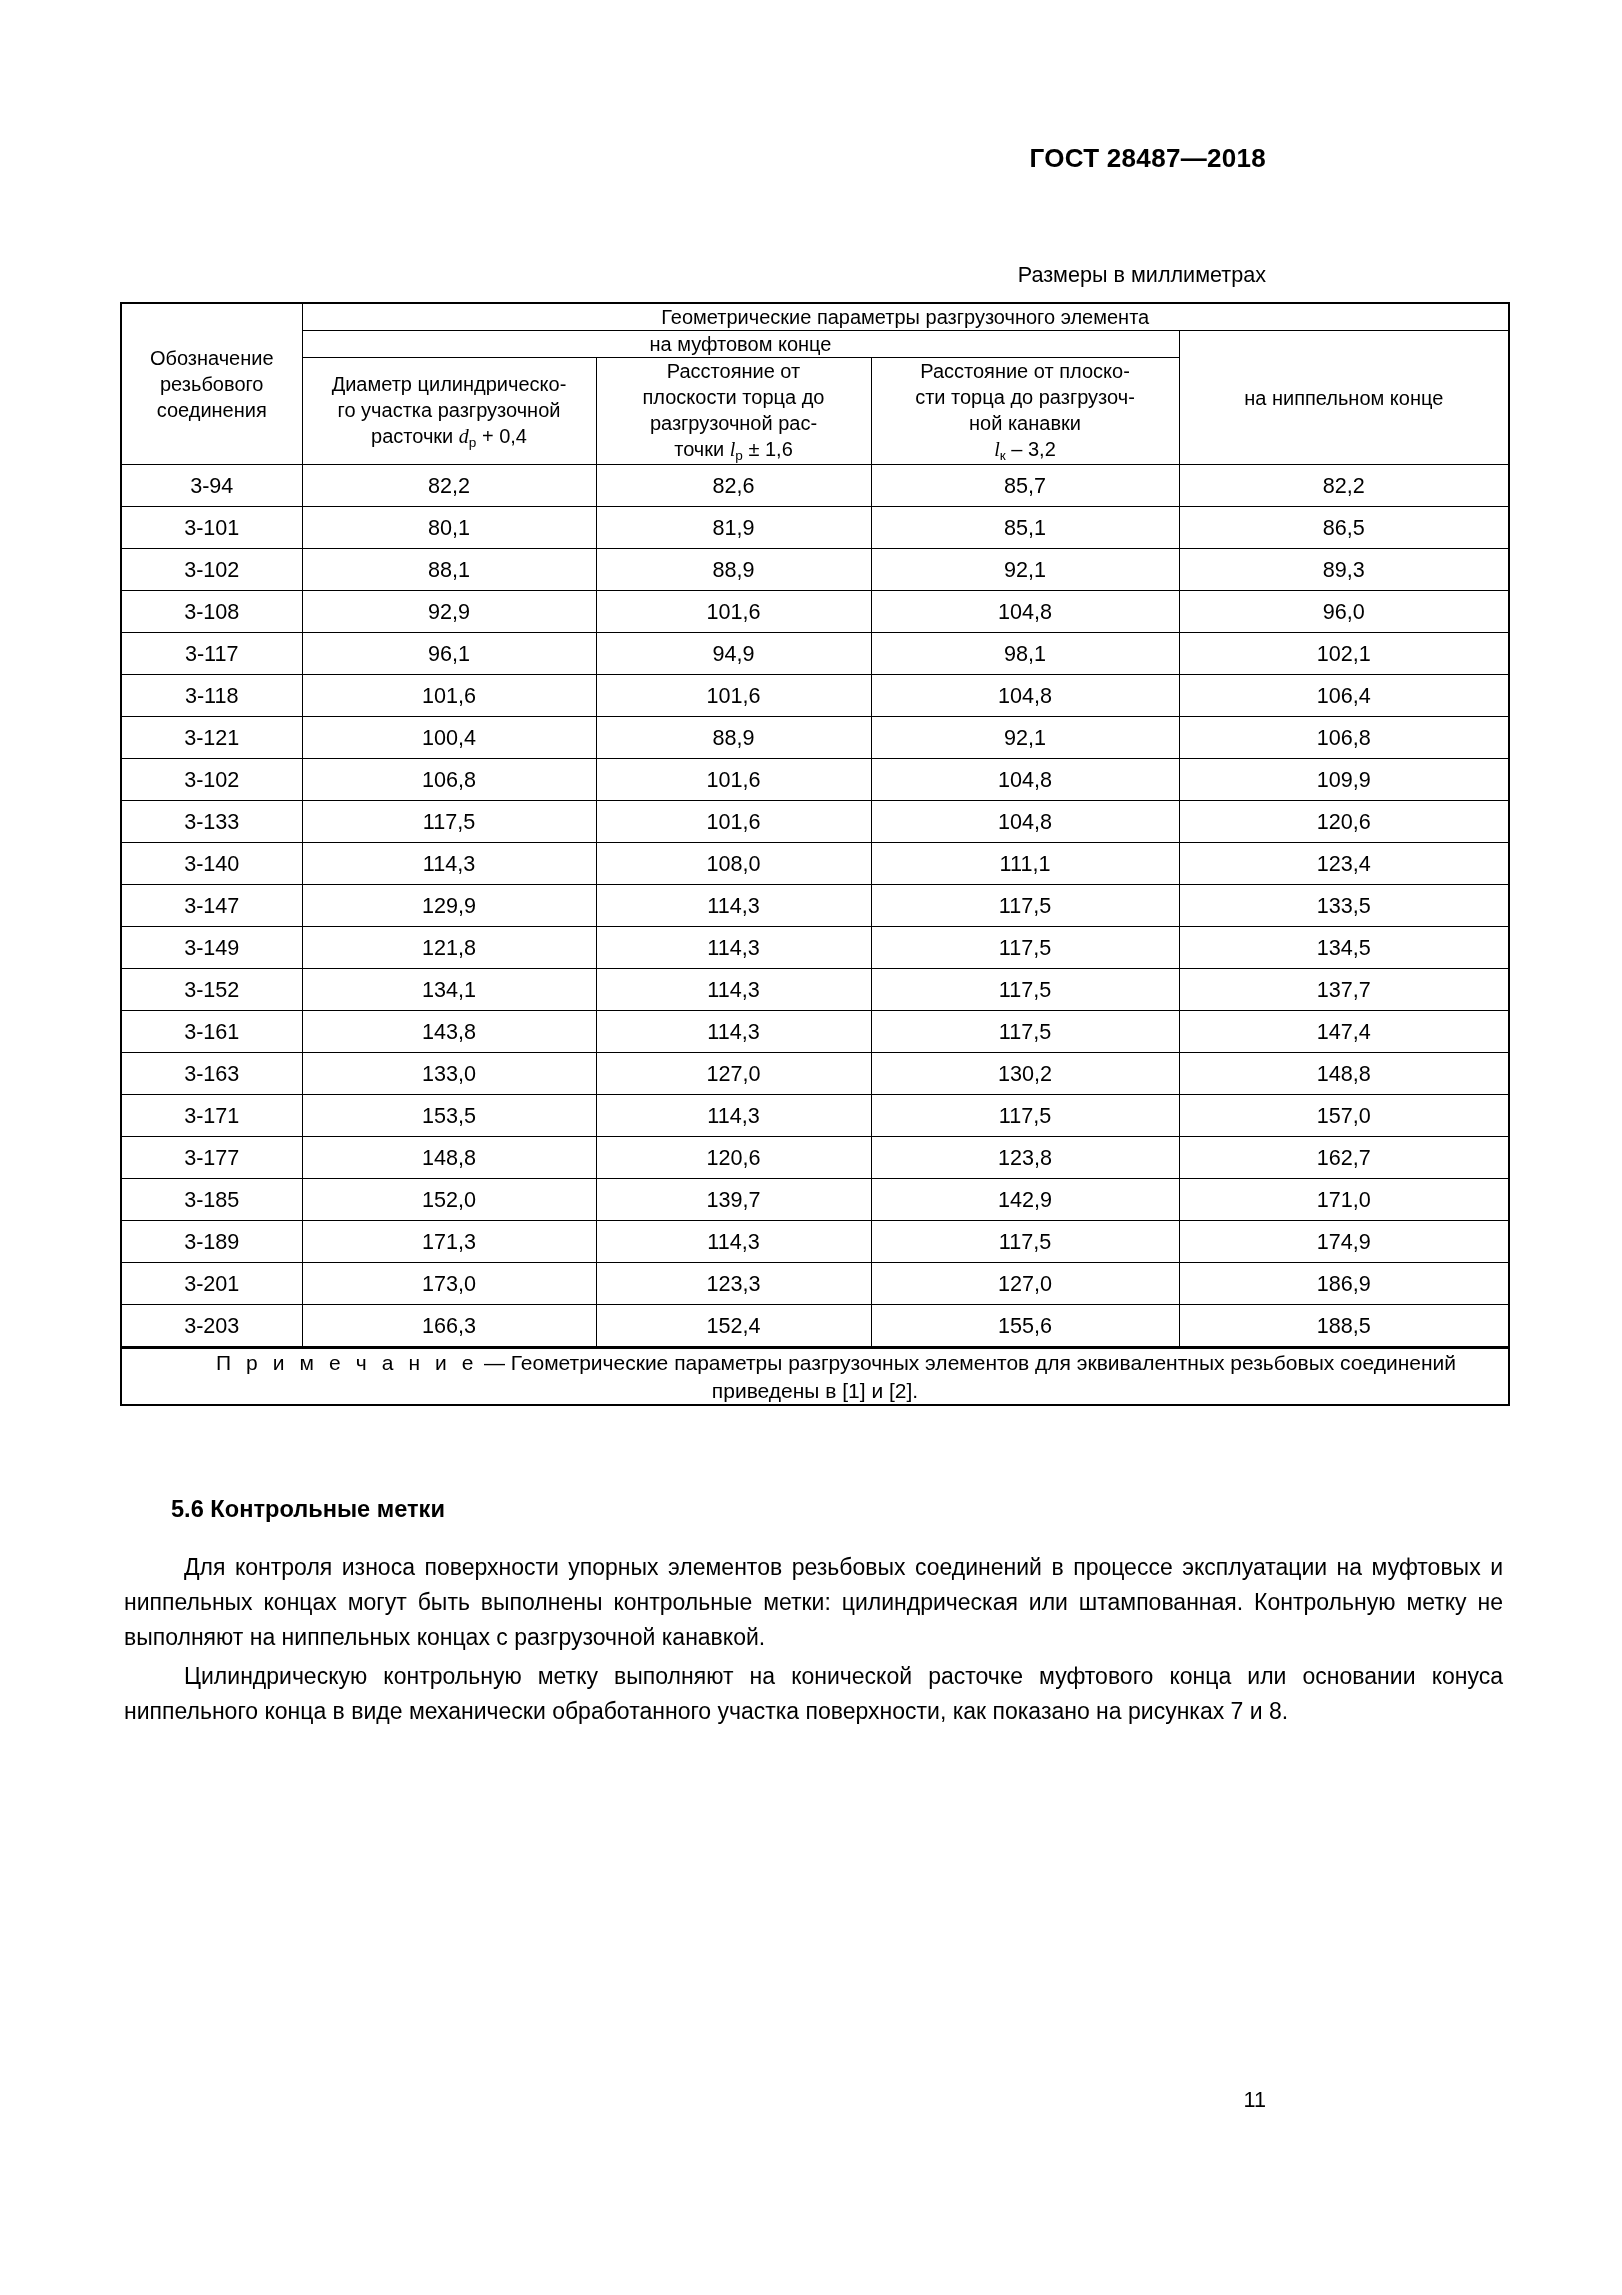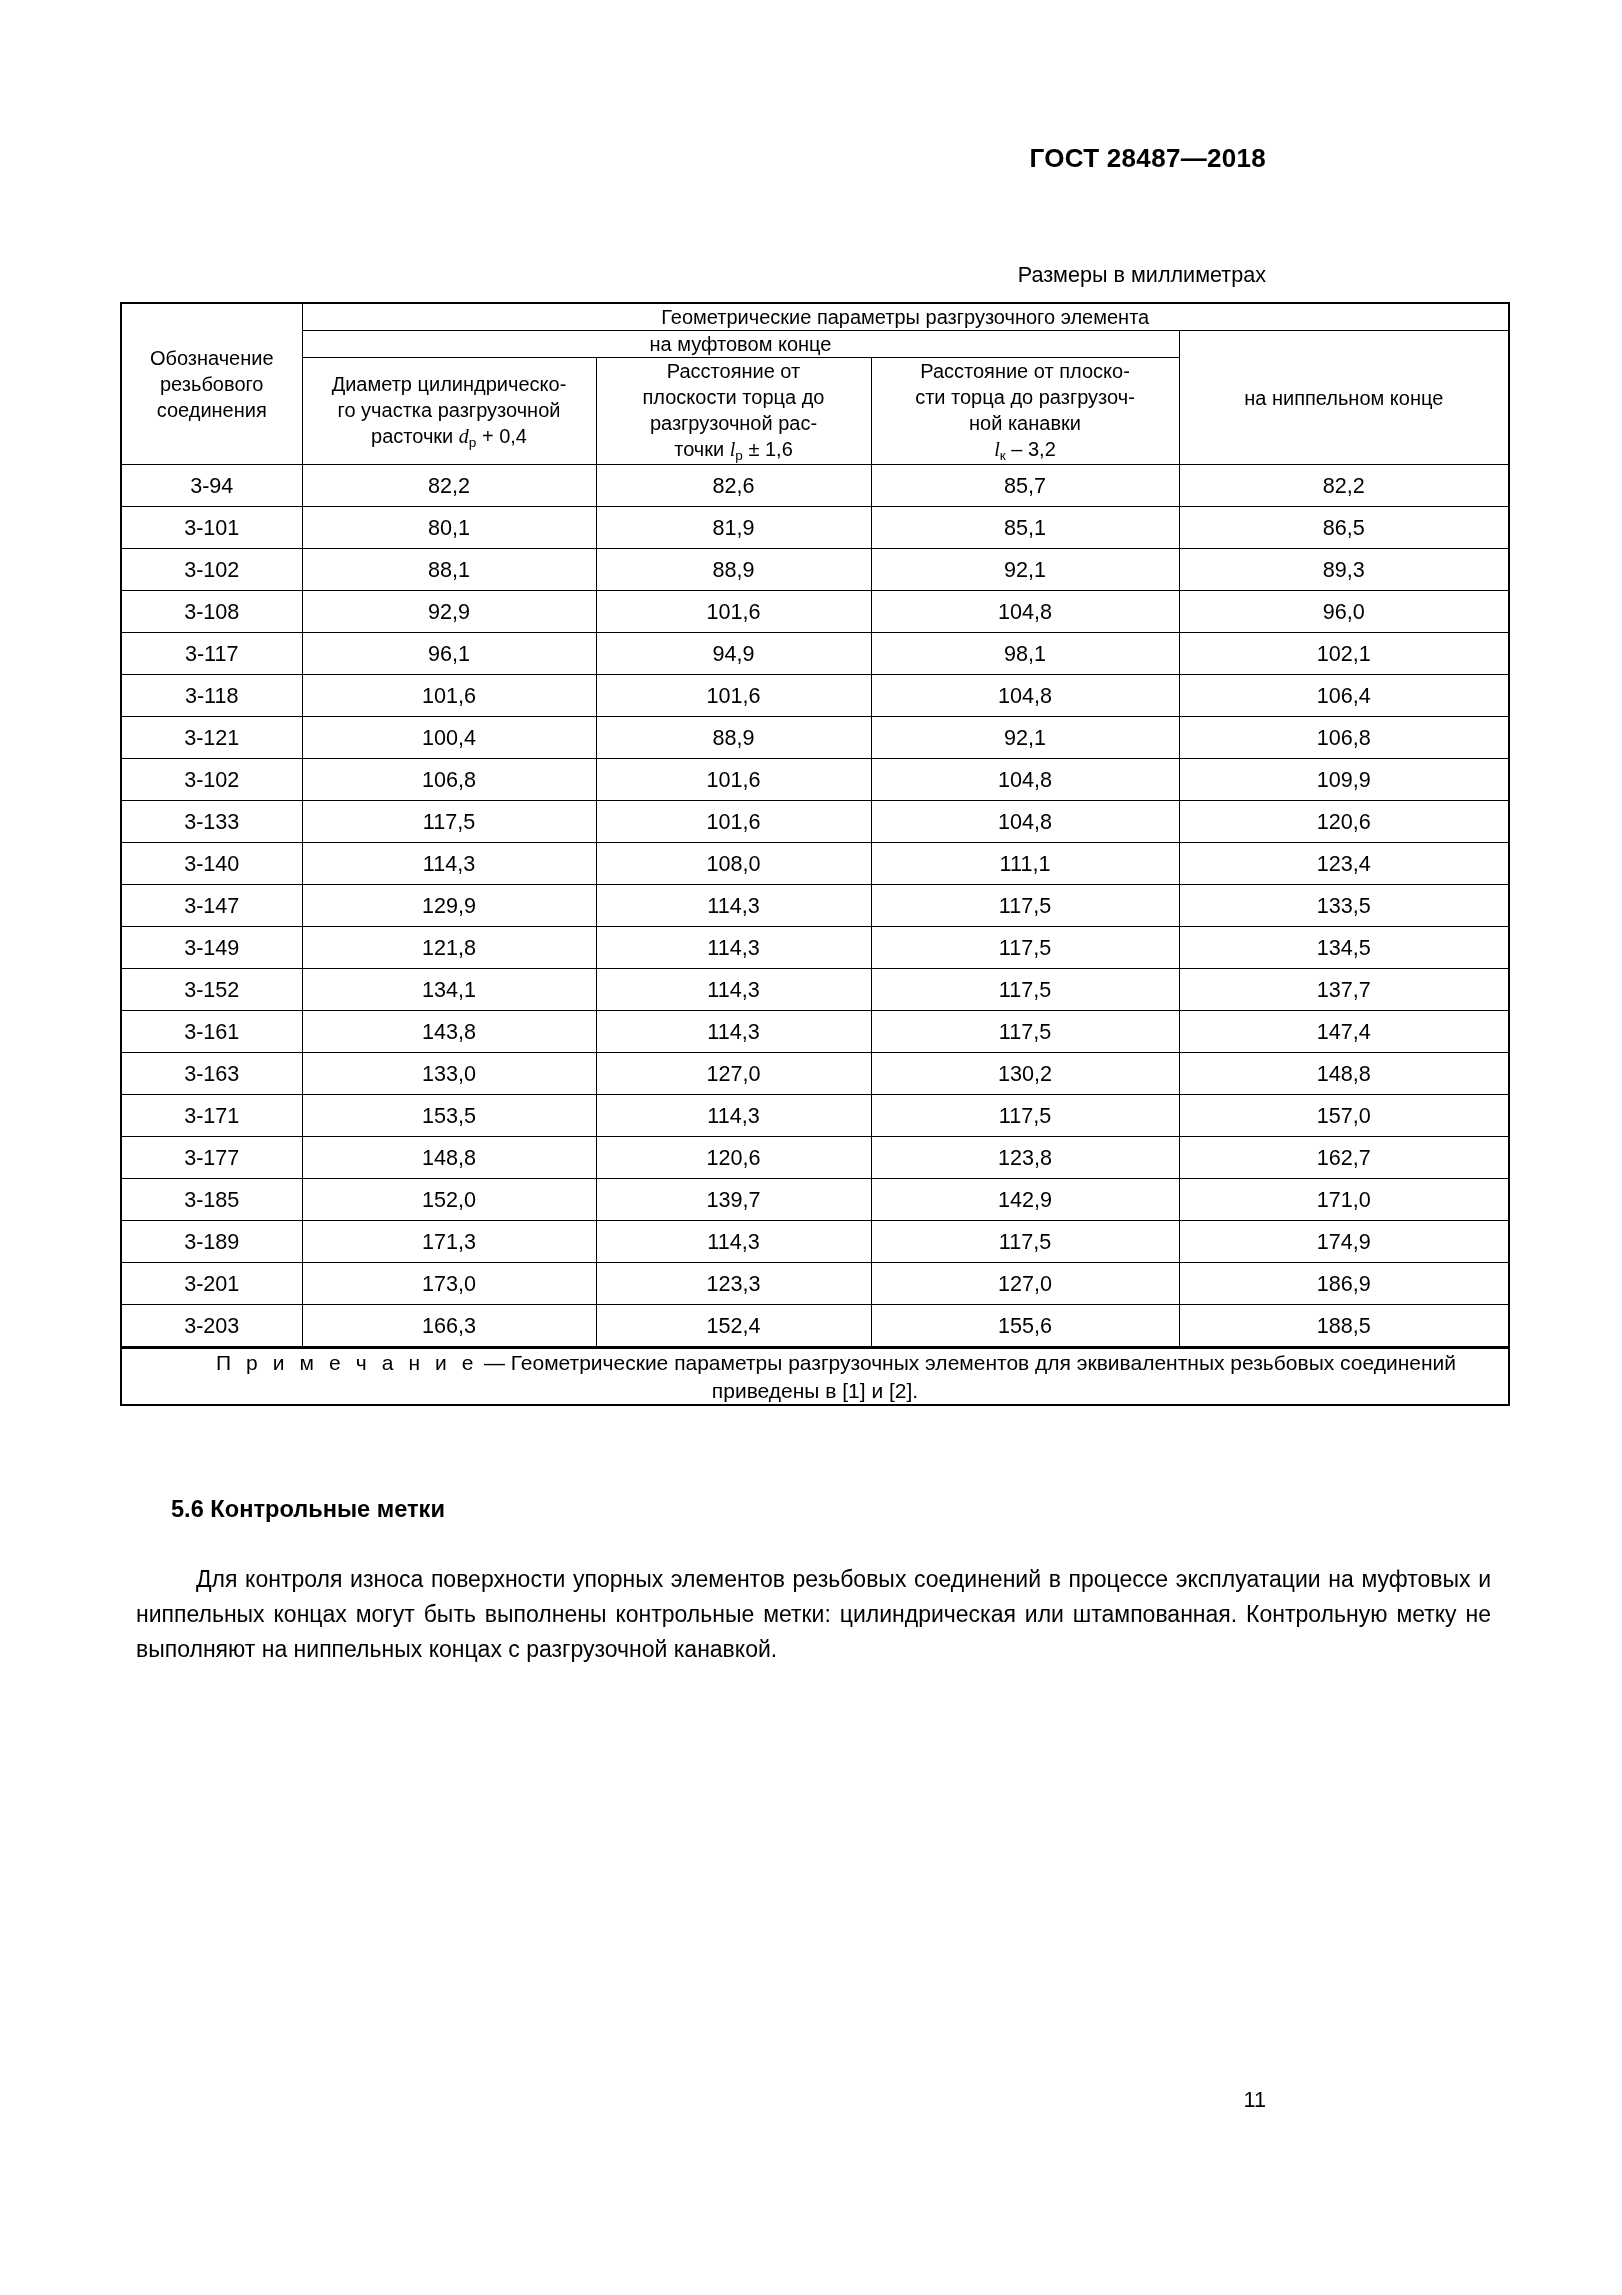--- a/index.html
+++ b/index.html
@@ -126,21 +126,21 @@
     position: absolute;
     top: 1546px;
     left: 120px;
     width: 1387px;
     font-size: 23px;
     line-height: 1.52;
     text-align: justify;
     text-justify: inter-word;
   }
   .prose p {
-    margin: 16px;
+    margin: 4px;
     text-indent: 60px;
   }
 
   .page-number {
     position: absolute;
     bottom: 182px;
     right: 118px;
     font-size: 21.6px;
   }
 </style>
@@ -346,18 +346,19 @@
           <td class="note-cell outer-l outer-r outer-b" colspan="5" style="border-top:3.3px solid #000;"><span class="sp">П р и м е ч а н и е</span><span> — Геометрические параметры разгрузочных элементов для эквивалентных резьбовых соединений приведены в [1] и [2].</span></td>
         </tr>
       </tbody>
     </table>
   </div>
 
   <div class="sec-heading">5.6 Контрольные метки</div>
 
   <div class="prose">
     <p>Для контроля износа поверхности упорных элементов резьбовых соединений в процессе эксплуатации на муфтовых и ниппельных концах могут быть выполнены контрольные метки: цилиндрическая или штампованная. Контрольную метку не выполняют на ниппельных концах с разгрузочной канавкой.</p>
+    <p>Цилиндрическую контрольную метку выполняют на конической расточке муфтового конца или основании конуса ниппельного конца в виде механически обработанного участка поверхности, как показано на рисунках 7 и 8.</p>
   </div>
 
   <div class="page-number">11</div>
 
 </div>
 
 
 </body></html>

